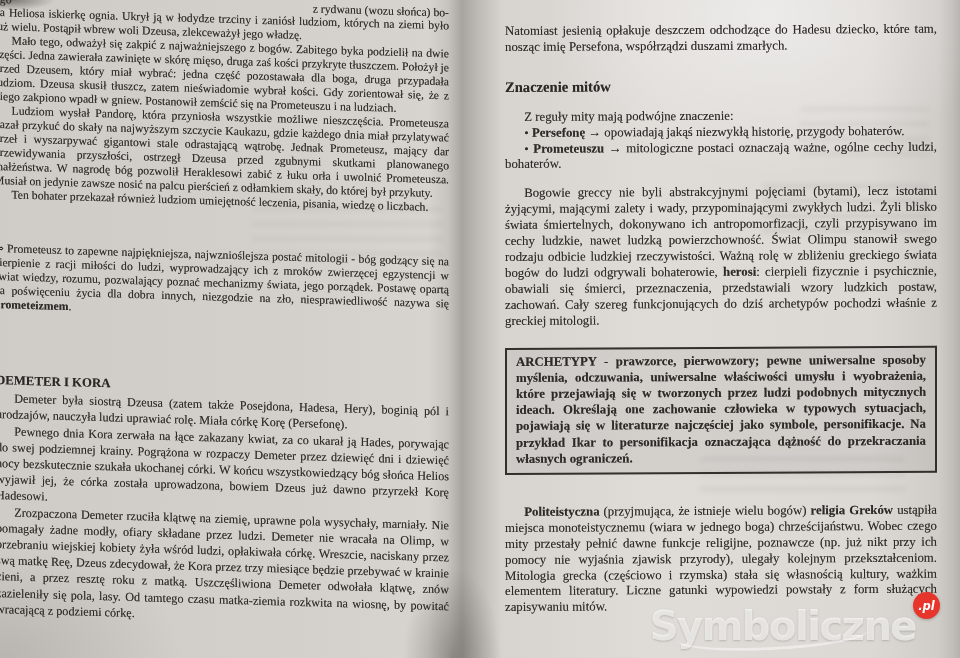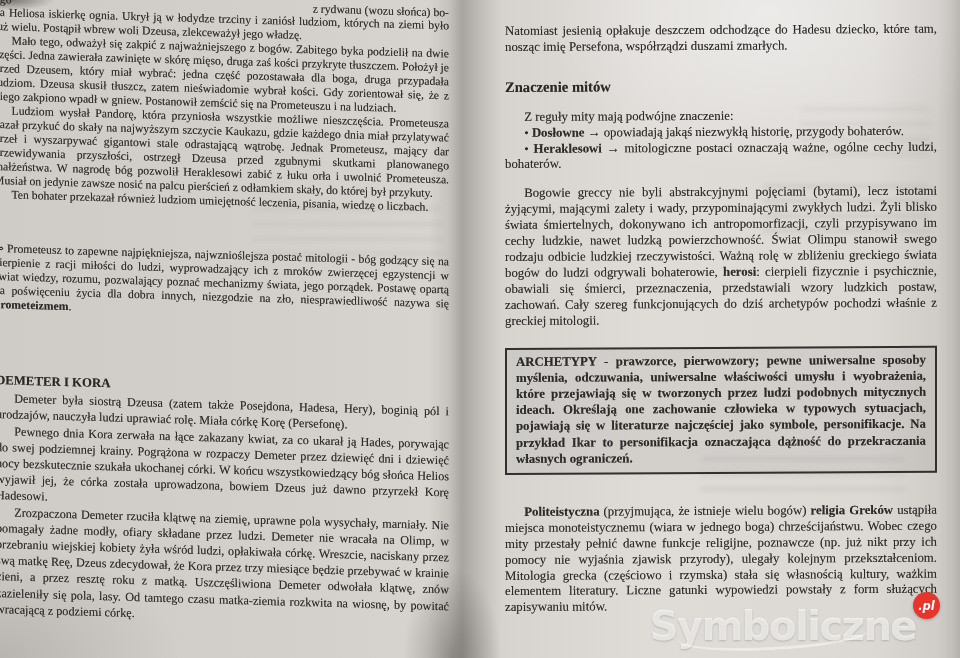--- a/index.html
+++ b/index.html
@@ -129,22 +129,22 @@
   </div>
 </div>
 
 <div class="rp-flow">
   <div>
       <p class="para"><span>Natomiast jesienią opłakuje deszczem odchodzące do Hadesu dziecko, które tam, nosząc imię Persefona, współrządzi duszami zmarłych.</span></p>
     </div>
   <h2 class="rp-heading">Znaczenie mitów</h2>
   <div>
       <p class="para indent"><span>Z reguły mity mają podwójne znaczenie:</span></p>
-      <p class="para indent"><span>• </span><span class="b">Dosłowne</span><span> → opowiadają jakąś niezwykłą historię, przygody bohaterów.</span></p>
-      <p class="para indent"><span>• </span><span class="b">Heraklesowi</span><span> → mitologiczne postaci oznaczają ważne, ogólne cechy ludzi, bohaterów.</span></p>
+      <p class="para indent"><span>• </span><span class="b">Persefonę</span><span> → opowiadają jakąś niezwykłą historię, przygody bohaterów.</span></p>
+      <p class="para indent"><span>• </span><span class="b">Prometeuszu</span><span> → mitologiczne postaci oznaczają ważne, ogólne cechy ludzi, bohaterów.</span></p>
       <p class="para indent gap"><span>Bogowie greccy nie byli abstrakcyjnymi pojęciami (bytami), lecz istotami żyjącymi, mającymi zalety i wady, przypominającymi zwykłych ludzi. Żyli blisko świata śmiertelnych, dokonywano ich antropomorfizacji, czyli przypisywano im cechy ludzkie, nawet ludzką powierzchowność. Świat Olimpu stanowił swego rodzaju odbicie ludzkiej rzeczywistości. Ważną rolę w zbliżeniu greckiego świata bogów do ludzi odgrywali bohaterowie, </span><span class="b">herosi</span><span>: cierpieli fizycznie i psychicznie, obawiali się śmierci, przeznaczenia, przedstawiali wzory ludzkich postaw, zachowań. Cały szereg funkcjonujących do dziś archetypów pochodzi właśnie z greckiej mitologii.</span></p>
     </div>
   <div class="box">
       <p class="para"><span class="b">ARCHETYPY - prawzorce, pierwowzory; pewne uniwersalne sposoby myślenia, odczuwania, uniwersalne właściwości umysłu i wyobrażenia, które przejawiają się w tworzonych przez ludzi podobnych mitycznych ideach. Określają one zachowanie człowieka w typowych sytuacjach, pojawiają się w literaturze najczęściej jako symbole, personifikacje. Na przykład Ikar to personifikacja oznaczająca dążność do przekraczania własnych ograniczeń.</span></p>
     </div>
   <div class="rp-closing">
       <p class="para indent"><span class="b">Politeistyczna</span><span> (przyjmująca, że istnieje wielu bogów) </span><span class="b">religia Greków</span><span> ustąpiła miejsca monoteistycznemu (wiara w jednego boga) chrześcijaństwu. Wobec czego mity przestały pełnić dawne funkcje religijne, poznawcze (np. już nikt przy ich pomocy nie wyjaśnia zjawisk przyrody), ulegały kolejnym przekształceniom. Mitologia grecka (częściowo i rzymska) stała się własnością kultury, ważkim elementem literatury. Liczne gatunki wypowiedzi powstały z form służących zapisywaniu mitów.</span></p>
     </div>
 </div>
 

